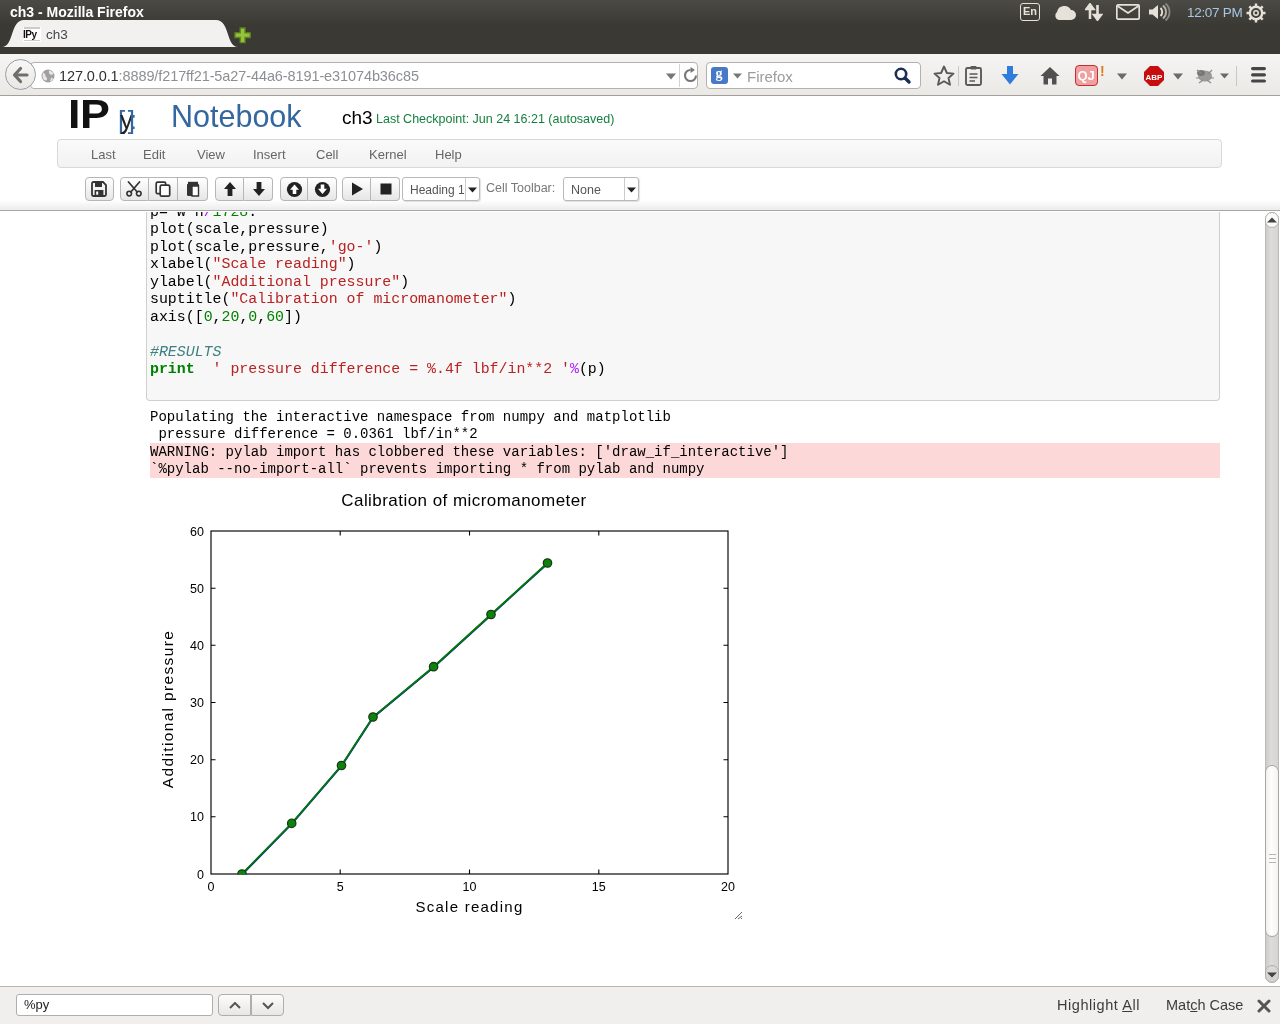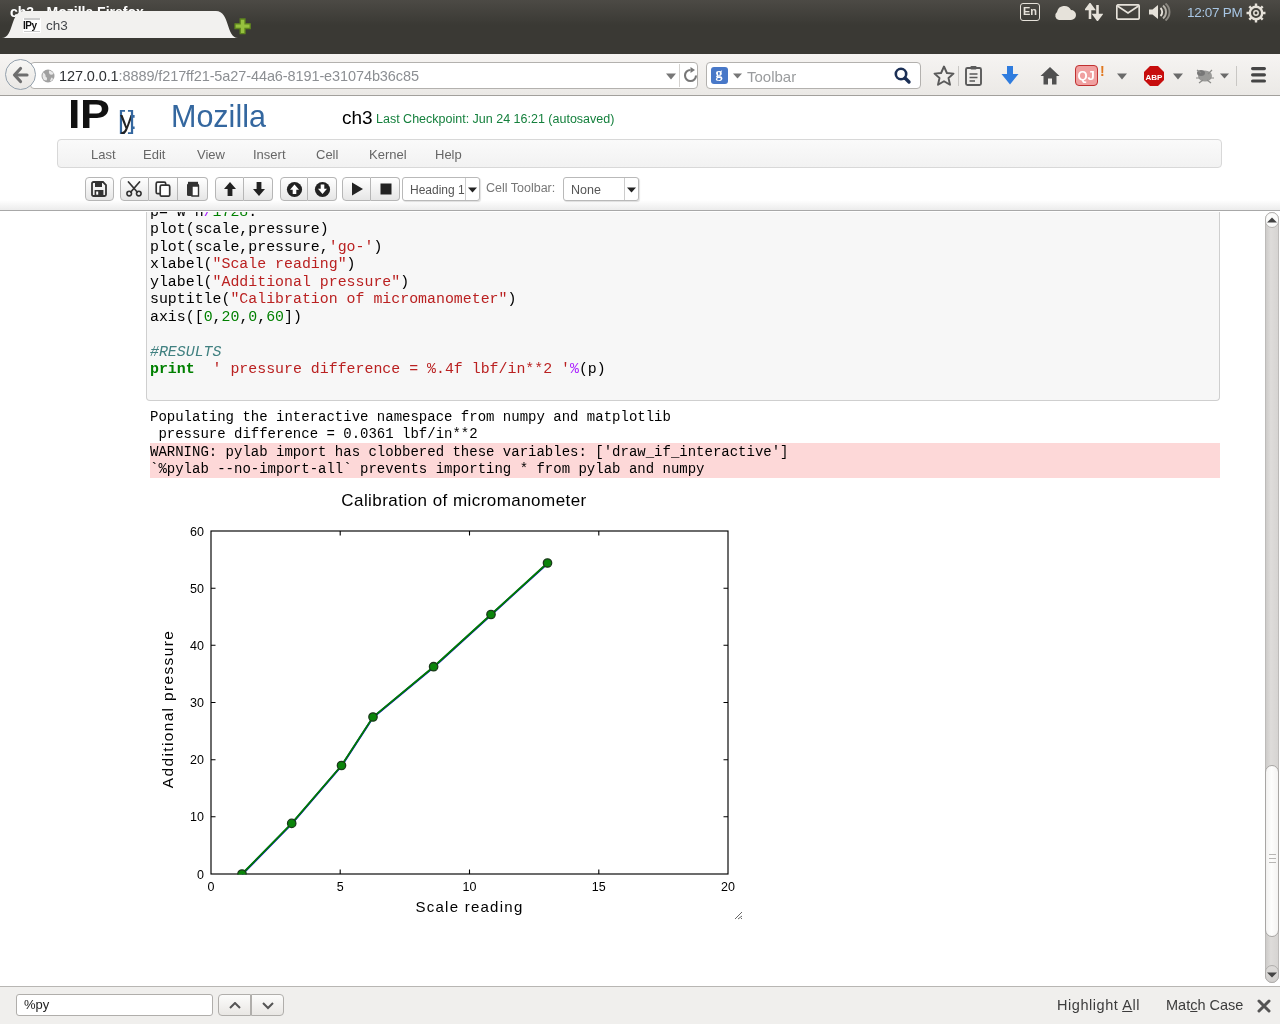--- a/index.html
+++ b/index.html
@@ -5,21 +5,21 @@
 * { margin:0; padding:0; box-sizing:border-box; }
 html,body { width:1280px; height:1024px; overflow:hidden; background:#fff; }
 body { font-family:"Liberation Sans", sans-serif; position:relative; }
 .abs { position:absolute; }
 
 
 #titlebar { left:0; top:0; width:1280px; height:25px;
   background:linear-gradient(#4c4a45,#3a3934); }
 #titlebar .wtitle { left:10px; top:4px; color:#fff; font-size:14px; font-weight:bold; }
 #tabbar { left:0; top:25px; width:1280px; height:29px; background:#3a3934; }
-#tabstrip { left:0; top:9px; width:1280px; height:29px; }
+#tabstrip { left:0; top:18px; width:1280px; height:29px; }
 #clock { color:#a8c6e4; font-size:13.5px; letter-spacing:-0.3px; }
 
 
 #navbar { left:0; top:54px; width:1280px; height:42px;
   background:linear-gradient(#f6f4f2,#ebe9e6); border-bottom:1px solid #a2a09c; }
 #urlbar { left:30px; top:8px; width:668px; height:27px; background:#fff;
   border:1px solid #b3b1ae; border-radius:4px; }
 #backbtn { left:5px; top:5px; width:31px; height:31px; border-radius:50%;
   background:linear-gradient(#f8f7f5,#e9e7e4); border:1px solid #93a0ac; }
 #searchbox { left:706px; top:8px; width:215px; height:27px; background:#fff;
@@ -144,21 +144,21 @@
     <path d="M 14 8.5 A 5.5 5.5 0 1 1 8.5 3" stroke="#777" stroke-width="2.1" fill="none"></path>
     <path d="M 8.5 0 L 13 3 L 8.5 6 Z" fill="#777"></path>
   </svg>
 
   <div class="abs" style="left:711px;top:13px;width:17px;height:17px;background:#4878c8;border-radius:3px;">
     <div style="position:absolute;left:4.5px;top:-1px;color:#fff;font-size:14px;font-weight:bold;font-family:'Liberation Serif',serif;">g</div>
   </div>
   <svg width="9" height="6" style="position:absolute;left:733px;top:19px">
       <path d="M 0 0.5 L 9 0.5 L 4.5 5.5 Z" fill="#777"></path>
     </svg>
-  <div class="abs" style="left:747px;top:14px;font-size:15px;color:#9a9c9e;">Toolbar</div>
+  <div class="abs" style="left:747px;top:14px;font-size:15px;color:#9a9c9e;">Firefox</div>
   <svg width="20" height="20" style="position:absolute;left:893px;top:12px">
     <circle cx="8" cy="8" r="5.2" stroke="#1b2f55" stroke-width="2.6" fill="none"></circle>
     <path d="M 12 12 L 16 16" stroke="#1b2f55" stroke-width="3.4" stroke-linecap="round"></path>
   </svg>
 
   <svg width="22" height="22" style="position:absolute;left:933px;top:11px">
     <path d="M 11 1.5 L 13.9 8 L 20.5 8.6 L 15.5 13 L 17 19.8 L 11 16.2 L 5 19.8 L 6.5 13 L 1.5 8.6 L 8.1 8 Z" fill="none" stroke="#5a5a5a" stroke-width="1.9" stroke-linejoin="round"></path>
   </svg>
   <div class="abs" style="left:958px;top:12px;width:1px;height:20px;background:#c9c7c4;"></div>
 
@@ -210,21 +210,21 @@
   <div id="urltext" class="abs" style="left:59px;top:14px;font-size:14.5px;letter-spacing:-0.1px;color:#2e3134;">127.0.0.1<span style="color:#8c8f93">:8889/f217ff21-5a27-44a6-8191-e31074b36c85</span></div>
 </div>
 
 <div id="page" class="abs">
   <div id="hdrshade" class="abs"></div>
   <div id="hdrline" class="abs"></div>
 
   <div class="abs" style="left:0;top:0;width:700px;height:46px;font-family:Liberation Sans, sans-serif;z-index:3;">
     <span class="abs" style="left:68px;top:-4px;font-size:40px;font-weight:bold;color:#111;letter-spacing:-0.5px;transform:scaleX(1.12);transform-origin:0 0;">IP</span>
     <span class="abs" style="left:118px;top:9px;font-size:26px;color:#34679f;letter-spacing:-5.2px;">[<span style="color:#222">y</span>]:</span>
-    <span class="abs" style="left:171px;top:3px;font-size:30.5px;color:#34679f;">Mozilla</span>
+    <span class="abs" style="left:171px;top:3px;font-size:30.5px;color:#34679f;">Notebook</span>
   </div>
   <div class="abs" style="left:342px;top:11px;font-size:19px;color:#000;z-index:3;">ch3</div>
   <div class="abs" style="left:376px;top:16px;font-size:12.5px;color:#15803d;z-index:3;">Last Checkpoint: Jun 24 16:21 (autosaved)</div>
 
   <div id="menubar" class="abs">
     <span class="menuitem abs" style="left:33px;">Last</span>
     <span class="menuitem abs" style="left:85px;">Edit</span>
     <span class="menuitem abs" style="left:139px;">View</span>
     <span class="menuitem abs" style="left:195px;">Insert</span>
     <span class="menuitem abs" style="left:258px;">Cell</span>

